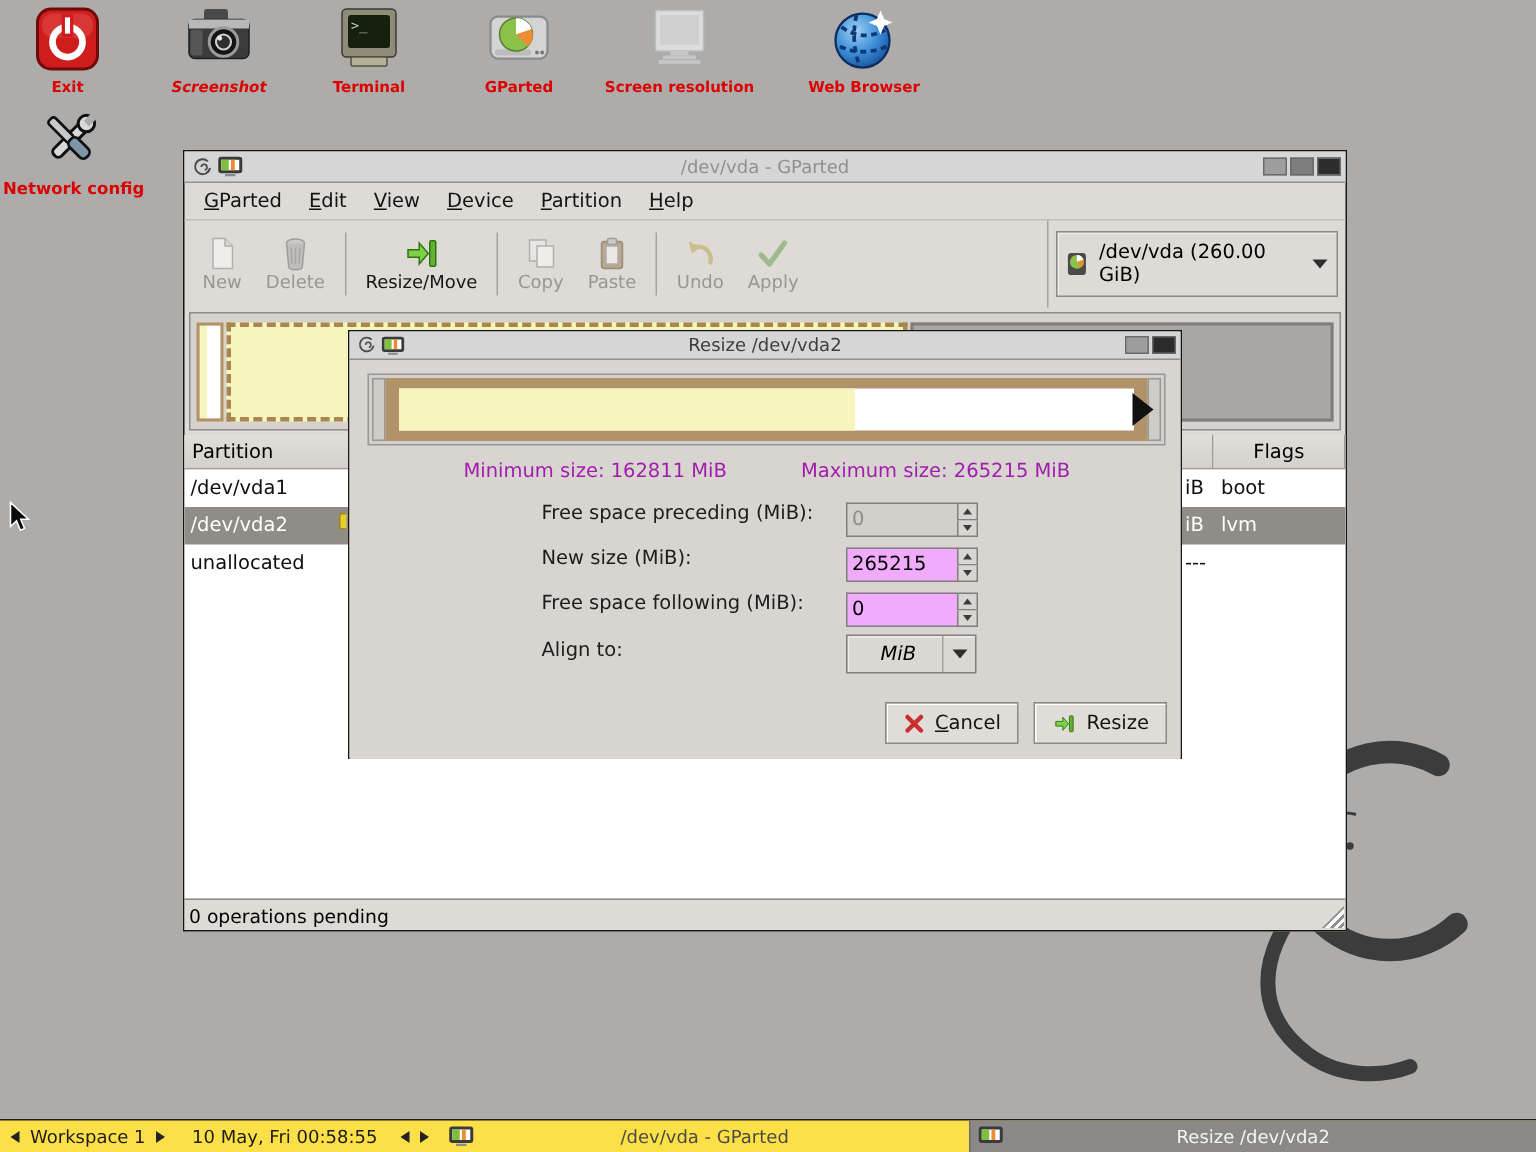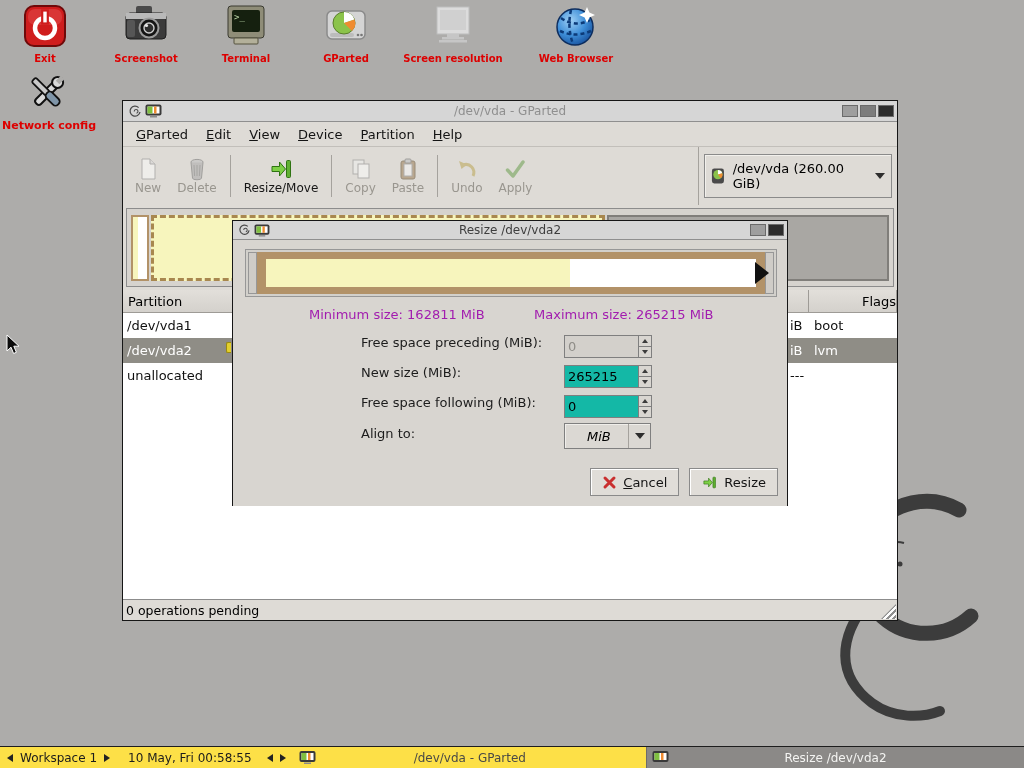--- a/index.html
+++ b/index.html
@@ -56,21 +56,21 @@
   .p-vda2 { width:454px; border:3px dashed #a8874f; background:#f7f5bd; }
   .p-unalloc { flex:1; border:2px solid #807e7a; background:#a9a7a3; }
 
   
   .thead { height:23px; display:flex; font-size:13px; background:#dbd8d3; border-bottom:1px solid #9e9b96; }
   .hcell { border-right:1px solid #9e9b96; display:flex; align-items:center;
            background:linear-gradient(#e2dfda,#d4d1cc); }
   .h-part { width:113px; padding-left:5px; }
   .h-fill { flex:1; border-right:none; }
   .h-mid  { width:19px; }
-  .h-flags { width:88px; justify-content:flex-end; }
+  .h-flags { width:88px; justify-content:center; }
   .tbody { background:#ffffff; position:relative; }
   .trow { height:25px; display:flex; align-items:center; font-size:13px; color:#101010; }
   .trow.sel { background:#8f8d86; color:#ffffff; }
   .c-name { width:113px; padding-left:4px; white-space:nowrap; }
   .c-fill { flex:1; }
   .c-size { width:19px; white-space:nowrap; }
   .c-flags { width:88px; padding-left:5px; white-space:nowrap; }
   .warn-sliver { position:absolute; left:103px; top:29px; width:5px; height:11px;
                  background:#e3cf2e; border:1px solid #9a8a10; border-right:none; border-radius:2px 0 0 2px; }
 
@@ -96,21 +96,21 @@
   .rw-arrow { position:absolute; right:7px; top:50%; transform:translateY(-50%);
               width:0; height:0; border-top:11px solid transparent; border-bottom:11px solid transparent;
               border-left:14px solid #111111; }
 
   .minmax span { position:absolute; top:67px; font-size:13px; color:#a21caf; white-space:nowrap; }
   .mm-min { left:76px; } .mm-max { left:301px; }
 
   .frow { position:absolute; height:23px; font-size:13px; }
   .flabel { position:absolute; left:128px; white-space:nowrap; color:#1c1c1c; }
   .fctrl  { position:absolute; left:331px; width:88px; height:23px; display:flex; }
-  .spin-txt { flex:1; border:1px solid #7f7f7f; border-right:none; background:#14b8a6;
+  .spin-txt { flex:1; border:1px solid #7f7f7f; border-right:none; background:#f0abfc;
               font:13px "DejaVu Sans","Liberation Sans",sans-serif; padding:0 0 0 3px; width:60px; }
   .spin-txt.dis { background:#d3d0cb; color:#8f8d88; }
   .spin-btns { width:14px; display:flex; flex-direction:column; }
   .spin-b { flex:1; border:1px solid #7f7f7f; background:#d9d6d1; display:flex; align-items:center; justify-content:center; }
   .spin-b + .spin-b { border-top:none; }
   .aru { width:0; height:0; border-left:3px solid transparent; border-right:3px solid transparent; border-bottom:4px solid #3c3c3c; }
   .ard { width:0; height:0; border-left:3px solid transparent; border-right:3px solid transparent; border-top:4px solid #3c3c3c; }
 
   .combo { position:absolute; left:331px; top:183px; width:87px; height:26px;
            border:1px solid #7f7f7f; background:#dbd8d3; box-shadow:inset 1px 1px 0 #f0eeea;
@@ -159,21 +159,21 @@
     <svg width="44" height="44" viewBox="0 0 44 44">
         <rect x="2" y="2" width="40" height="40" rx="9" fill="#cf1d1d" stroke="#6f0a0a" stroke-width="2"></rect>
         <rect x="5" y="5" width="34" height="16" rx="7" fill="#e24a4a" opacity=".55"></rect>
         <circle cx="22" cy="24" r="10" fill="none" stroke="#ffffff" stroke-width="4.5"></circle>
         <rect x="19.2" y="6.5" width="5.6" height="13" fill="#ffffff" stroke="#cf1d1d" stroke-width="2.2"></rect>
       </svg>
   </div>
   <div class="lbl">Exit</div>
 </div>
 
-<div class="desk-icon" style="left:101px;top:4px;width:90px;">
+<div class="desk-icon" style="left:101px;top:4px;width:90px;font-style:italic;">
   <div class="ic">
     <svg width="46" height="44" viewBox="0 0 46 44">
         <rect x="13" y="2" width="16" height="9" rx="2" fill="#4a4a4a"></rect>
         <rect x="3" y="9" width="40" height="26" rx="4" fill="#3b3b3b" stroke="#1e1e1e"></rect>
         <rect x="3" y="9" width="40" height="6" fill="#b9b9b9"></rect>
         <rect x="4" y="16" width="8" height="17" rx="2" fill="#565656"></rect>
         <circle cx="26" cy="24" r="9.5" fill="#141414" stroke="#9b9b9b" stroke-width="2"></circle>
         <circle cx="26" cy="24" r="5" fill="#2e2e2e" stroke="#cfcfcf" stroke-width="1.4"></circle>
         <circle cx="23.5" cy="21.5" r="1.6" fill="#e8e8e8"></circle>
       </svg>

